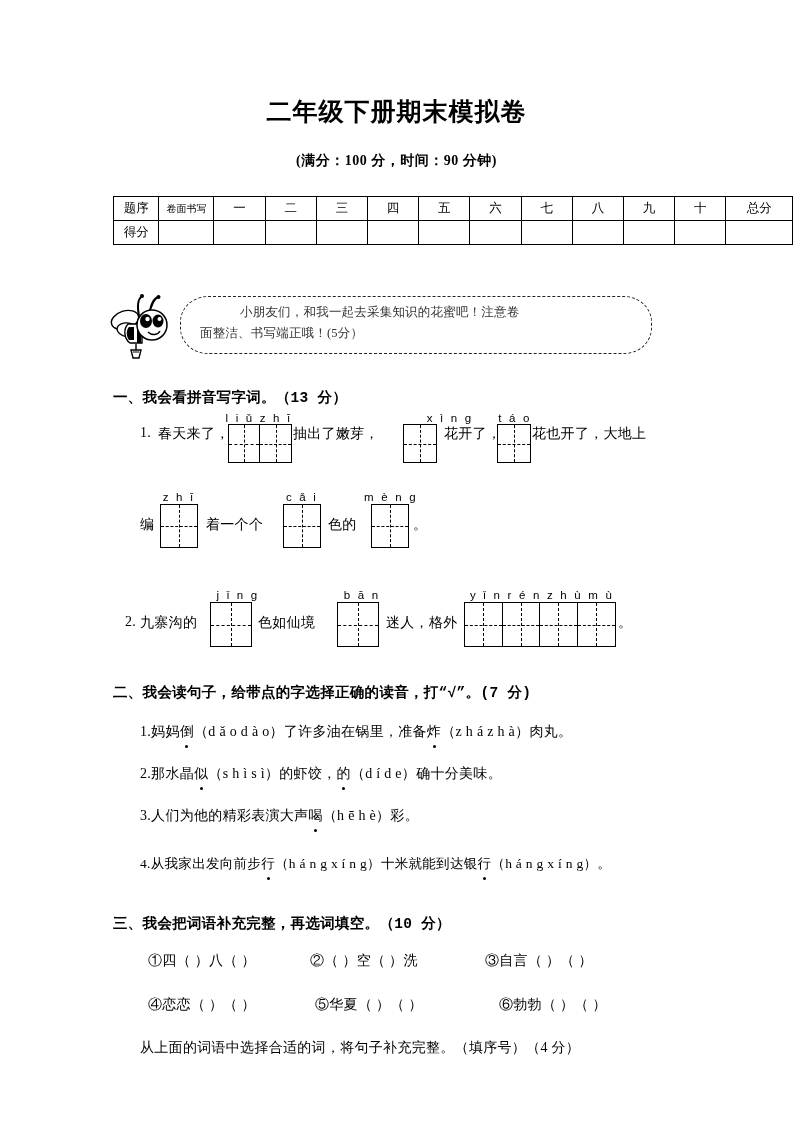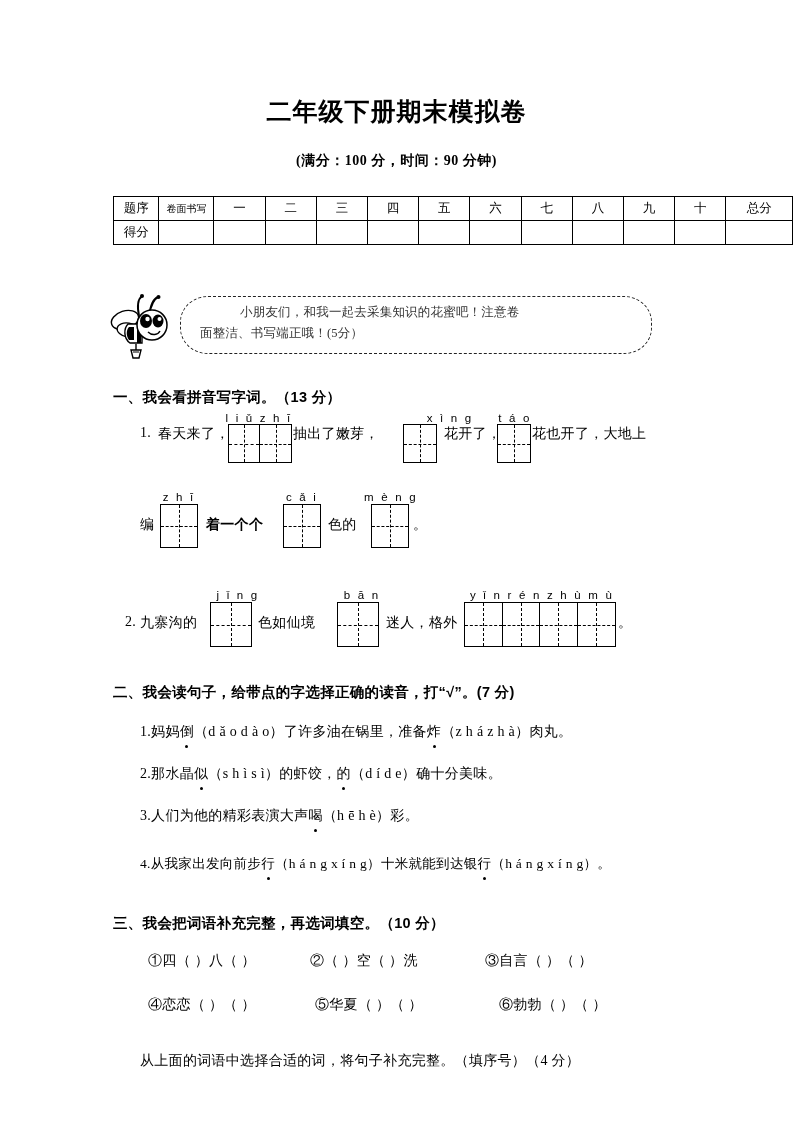--- a/index.html
+++ b/index.html
@@ -96,21 +96,21 @@
     line-height: 21px;
     color: #333;
     letter-spacing: 0.2px;
   }
   .bubble-text .l1 { display: block; padding-left: 44px; }
   .bubble-text .l2 { display: block; padding-left: 4px; }
 
   
   .sec-head {
     position: absolute;
-    font-family: Liberation Sans, sans-serif;
+    font-family: Liberation Mono, monospace;
     font-weight: bold;
     font-size: 14.5px;
     letter-spacing: 0.3px;
     white-space: nowrap;
   }
 
   
   .row {
     position: absolute;
     font-family: "Liberation Serif", "DejaVu Serif", serif;
@@ -278,21 +278,21 @@
   <div class="row" style="left:532px; top:425px;">花也开了，大地上</div>
 
   <div class="pinyin" style="left:152px; top:491px; width:54px;">z h ī</div>
   <div class="pinyin" style="left:275px; top:491px; width:54px;">c ǎ i</div>
   <div class="pinyin" style="left:360px; top:491px; width:62px;">m è n g</div>
 
   <div class="row" style="left:140px; top:516px;">编</div>
   <div class="tzg" style="left:160px; top:504px; width:38px; height:44px;">
     <div class="cell" style="width:100%"></div>
   </div>
-  <div class="row" style="left:206px; top:516px;font-weight:bold;">着一个个</div>
+  <div class="row" style="left:206px; top:516px;">着一个个</div>
   <div class="tzg" style="left:283px; top:504px; width:38px; height:44px;">
     <div class="cell" style="width:100%"></div>
   </div>
   <div class="row" style="left:328px; top:516px;">色的</div>
   <div class="tzg" style="left:371px; top:504px; width:38px; height:44px;">
     <div class="cell" style="width:100%"></div>
   </div>
   <div class="row" style="left:413px; top:516px;">。</div>
 
   <div class="pinyin" style="left:210px; top:589px; width:56px;">j ǐ n g</div>
@@ -338,15 +338,15 @@
   <div class="sec-head" style="left:113px; top:914px;">三、我会把词语补充完整，再选词填空。（10 分）</div>
 
   <div class="row" style="left:148px; top:952px;">①四（      ）八（      ）</div>
   <div class="row" style="left:310px; top:952px;">②（      ）空（      ）洗</div>
   <div class="row" style="left:485px; top:952px;">③自言（      ）（      ）</div>
 
   <div class="row" style="left:148px; top:996px;">④恋恋（      ）（      ）</div>
   <div class="row" style="left:315px; top:996px;">⑤华夏（      ）（      ）</div>
   <div class="row" style="left:499px; top:996px;">⑥勃勃（      ）（      ）</div>
 
-  <div class="row" style="left:140px; top:1039px;margin-top:13px;">从上面的词语中选择合适的词，将句子补充完整。（填序号）（4 分）</div>
+  <div class="row" style="left:140px; top:1039px;">从上面的词语中选择合适的词，将句子补充完整。（填序号）（4 分）</div>
 
 </div>
 
 </body></html>

